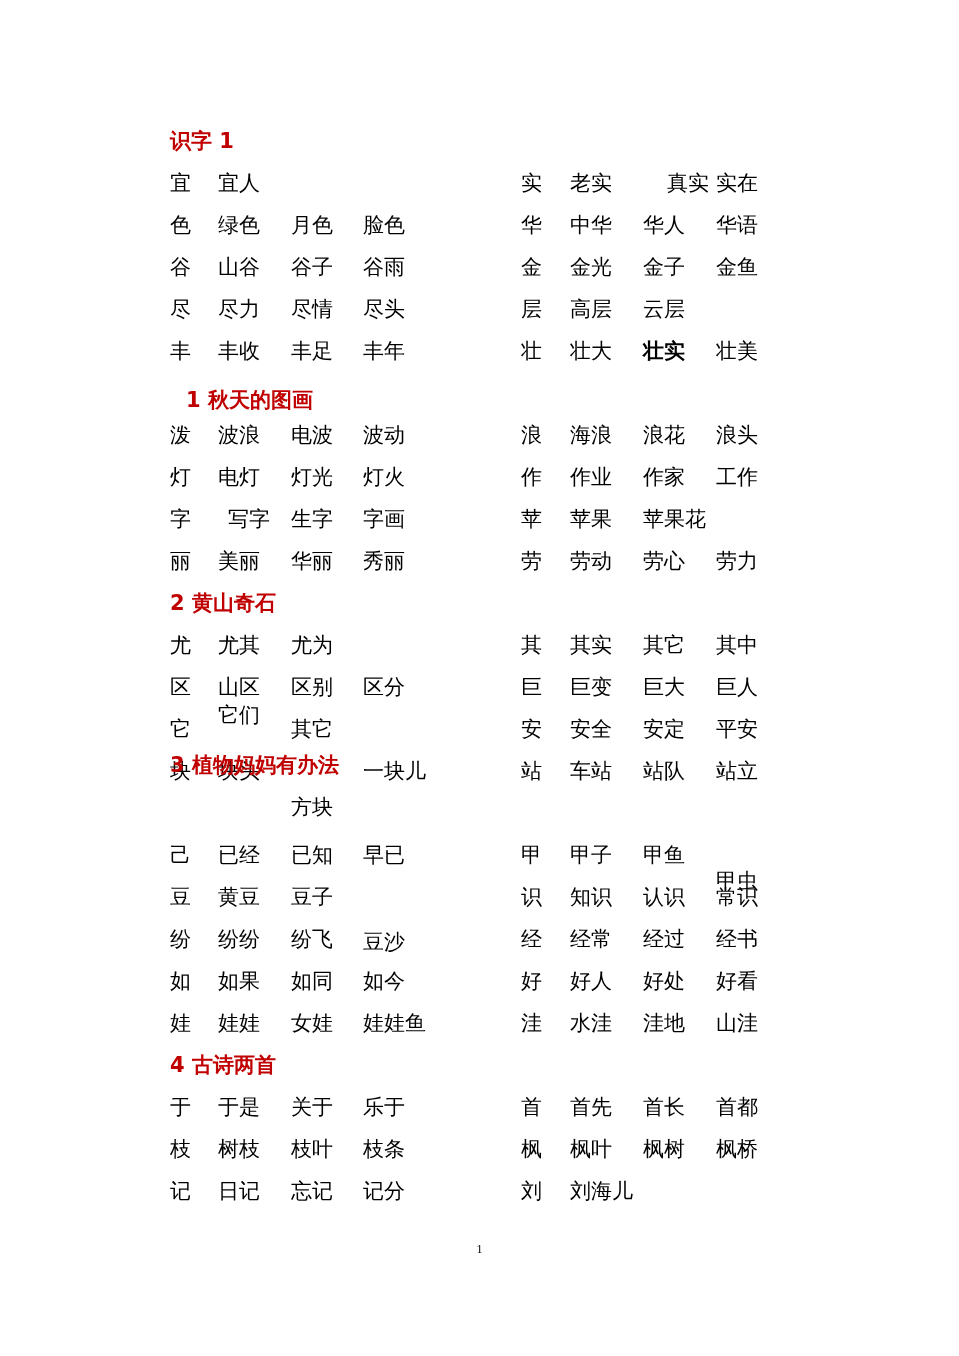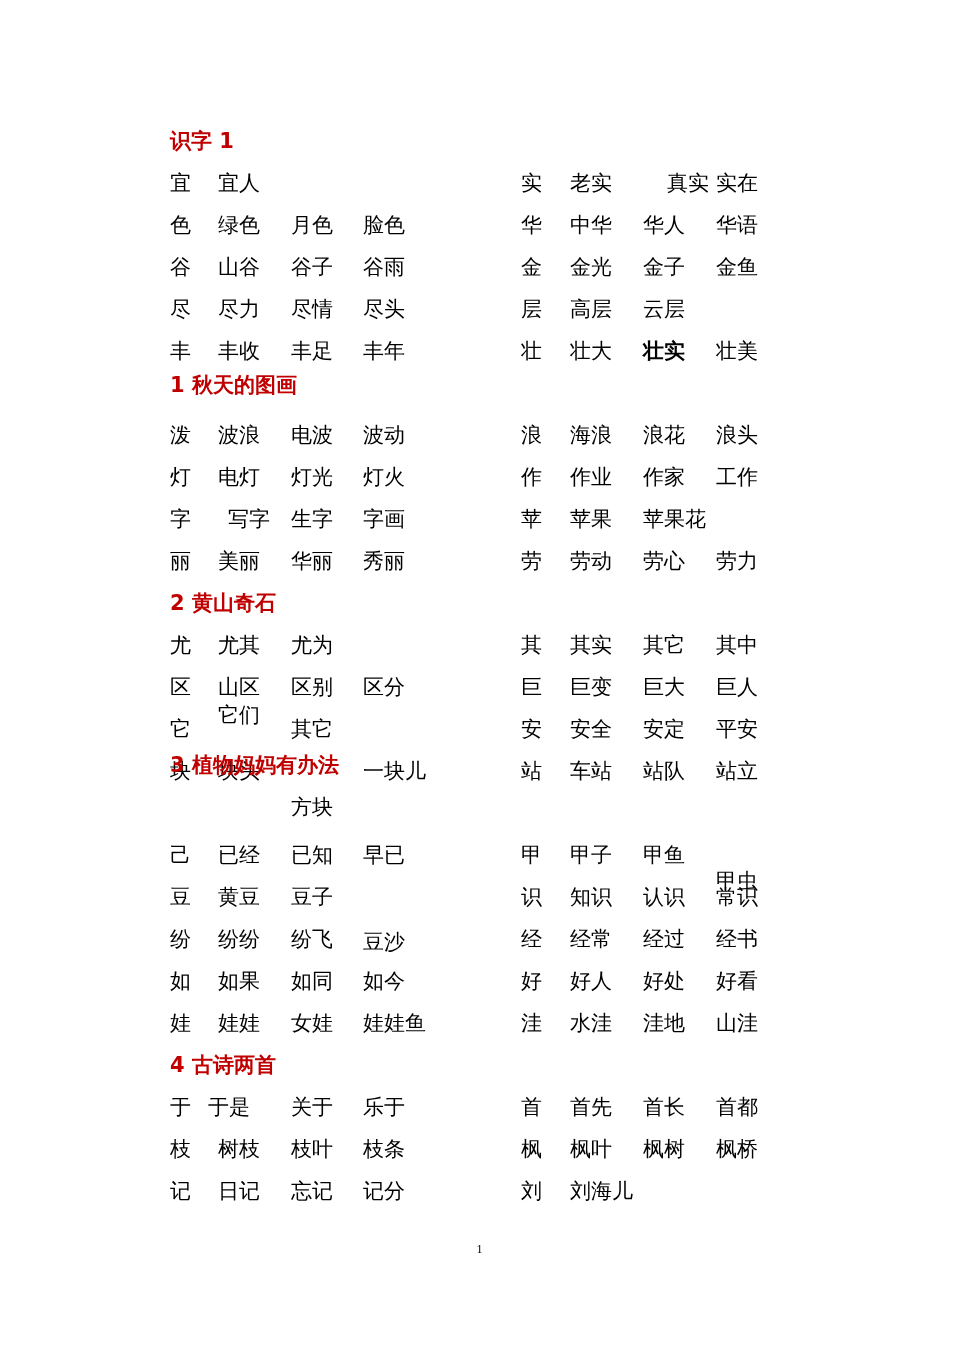--- a/index.html
+++ b/index.html
@@ -45,21 +45,21 @@
     <div class="cell" style="left: 570px; top: 296px;">高层</div>
     <div class="cell" style="left: 643px; top: 296px;">云层</div>
     <div class="cell" style="left: 170px; top: 338px;">丰</div>
     <div class="cell" style="left: 218px; top: 338px;">丰收</div>
     <div class="cell" style="left: 291px; top: 338px;">丰足</div>
     <div class="cell" style="left: 363px; top: 338px;">丰年</div>
     <div class="cell" style="left: 521px; top: 338px;">壮</div>
     <div class="cell" style="left: 570px; top: 338px;">壮大</div>
     <div class="cell" style="left: 643px; top: 338px; font-weight: bold;">壮实</div>
     <div class="cell" style="left: 716px; top: 338px;">壮美</div>
-    <div class="heading" style="top: 372px;">1 秋天的图画</div>
+    <div class="heading" style="top: 387px; margin-left: 16px;">1 秋天的图画</div>
     <div class="cell" style="left: 170px; top: 422px;">泼</div>
     <div class="cell" style="left: 218px; top: 422px;">波浪</div>
     <div class="cell" style="left: 291px; top: 422px;">电波</div>
     <div class="cell" style="left: 363px; top: 422px;">波动</div>
     <div class="cell" style="left: 521px; top: 422px;">浪</div>
     <div class="cell" style="left: 570px; top: 422px;">海浪</div>
     <div class="cell" style="left: 643px; top: 422px;">浪花</div>
     <div class="cell" style="left: 716px; top: 422px;">浪头</div>
     <div class="cell" style="left: 170px; top: 464px;">灯</div>
     <div class="cell" style="left: 218px; top: 464px;">电灯</div>
@@ -150,21 +150,21 @@
     <div class="cell" style="left: 170px; top: 1010px;">娃</div>
     <div class="cell" style="left: 218px; top: 1010px;">娃娃</div>
     <div class="cell" style="left: 291px; top: 1010px;">女娃</div>
     <div class="cell" style="left: 363px; top: 1010px;">娃娃鱼</div>
     <div class="cell" style="left: 521px; top: 1010px;">洼</div>
     <div class="cell" style="left: 570px; top: 1010px;">水洼</div>
     <div class="cell" style="left: 643px; top: 1010px;">洼地</div>
     <div class="cell" style="left: 716px; top: 1010px;">山洼</div>
     <div class="heading" style="top: 1052px;">4 古诗两首</div>
     <div class="cell" style="left: 170px; top: 1094px;">于</div>
-    <div class="cell" style="left: 208px; top: 1094px; text-align: right;">于是</div>
+    <div class="cell" style="left: 218px; top: 1094px; text-align: right;">于是</div>
     <div class="cell" style="left: 291px; top: 1094px;">关于</div>
     <div class="cell" style="left: 363px; top: 1094px;">乐于</div>
     <div class="cell" style="left: 521px; top: 1094px;">首</div>
     <div class="cell" style="left: 570px; top: 1094px;">首先</div>
     <div class="cell" style="left: 643px; top: 1094px;">首长</div>
     <div class="cell" style="left: 716px; top: 1094px;">首都</div>
     <div class="cell" style="left: 170px; top: 1136px;">枝</div>
     <div class="cell" style="left: 218px; top: 1136px;">树枝</div>
     <div class="cell" style="left: 291px; top: 1136px;">枝叶</div>
     <div class="cell" style="left: 363px; top: 1136px;">枝条</div>

